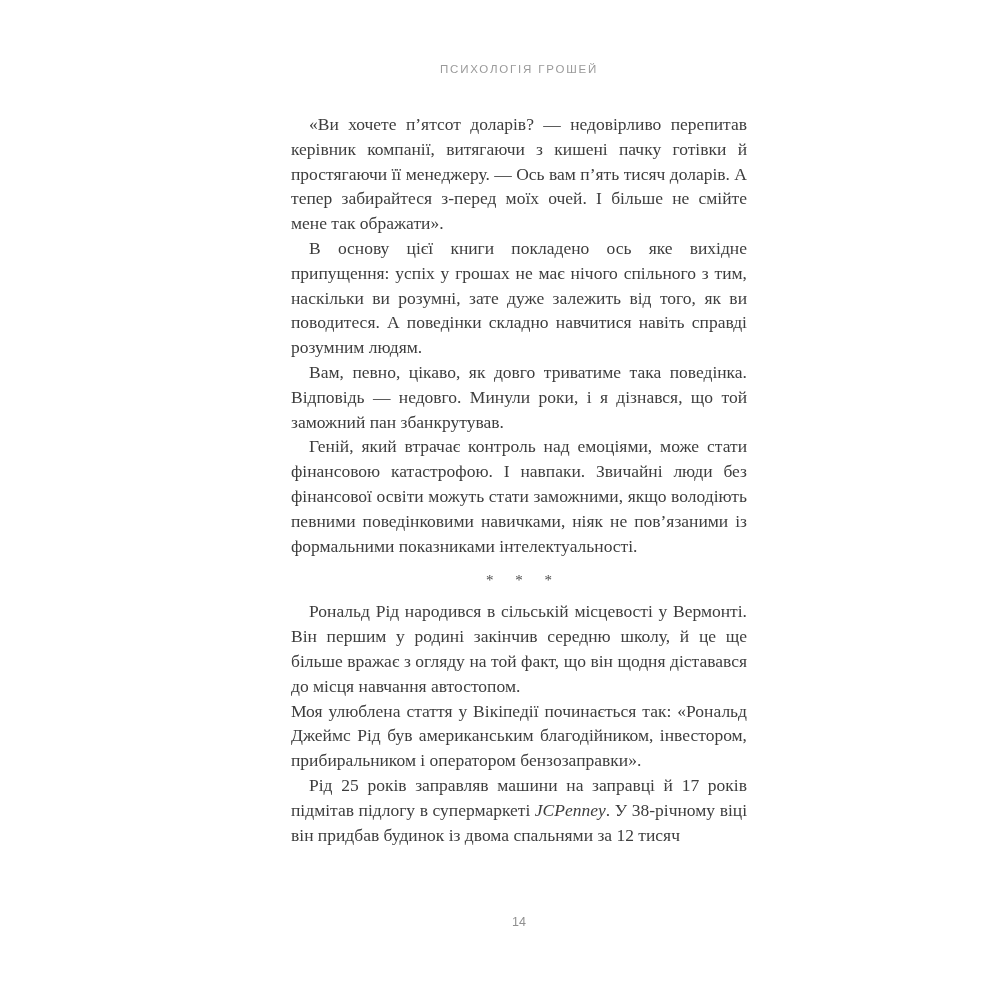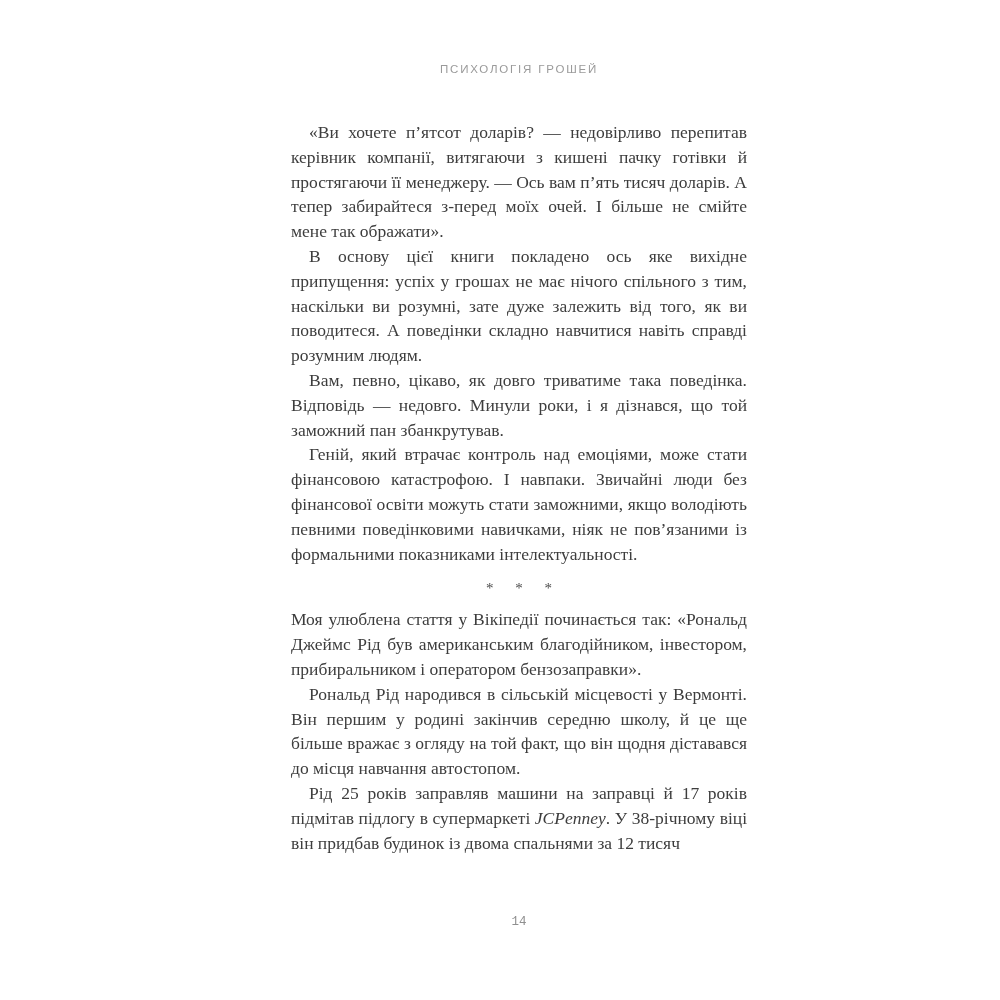--- a/index.html
+++ b/index.html
@@ -21,21 +21,21 @@
     left: 291px;
     width: 456px;
     text-align: center;
     font-family: "Liberation Sans", "DejaVu Sans", sans-serif;
     font-size: 11.5px;
     letter-spacing: 1.8px;
     color: #9a9a9a;
   }
   .text-column {
     position: absolute;
-    top: 120px;
+    top: 112px;
     left: 291px;
     width: 456px;
   }
   .para {
     margin: 0;
     font-size: 17.5px;
     line-height: 24.8px;
     color: #3d3d3d;
     text-align: justify;
   }
@@ -52,21 +52,21 @@
     letter-spacing: 9px;
     padding-left: 9px;
     margin: 15px 0 11px 0;
   }
   .page-number {
     position: absolute;
     top: 915px;
     left: 291px;
     width: 456px;
     text-align: center;
-    font-family: Liberation Mono, monospace;
+    font-family: Liberation Sans, sans-serif;
     font-size: 12.5px;
     color: #8f8f8f;
   }
 </style>
 </head>
 <body>
 
 <div class="book-page">
 
   <div class="running-header">ПСИХОЛОГІЯ ГРОШЕЙ</div>
@@ -76,23 +76,23 @@
     <p class="para indent">«Ви хочете п’ятсот доларів? — недовірливо перепитав керівник компанії, витягаючи з кишені пачку готівки й простягаючи її менеджеру. — Ось вам п’ять тисяч доларів. А тепер забирайтеся з-перед моїх очей. І більше не смійте мене так ображати».</p>
 
     <p class="para indent">В основу цієї книги покладено ось яке вихідне припущення: успіх у грошах не має нічого спільного з тим, наскільки ви розумні, зате дуже залежить від того, як ви поводитеся. А поведінки складно навчитися навіть справді розумним людям.</p>
 
     <p class="para indent">Вам, певно, цікаво, як довго триватиме така поведінка. Відповідь — недовго. Минули роки, і я дізнався, що той заможний пан збанкрутував.</p>
 
     <p class="para indent">Геній, який втрачає контроль над емоціями, може стати фінансовою катастрофою. І навпаки. Звичайні люди без фінансової освіти можуть стати заможними, якщо володіють певними поведінковими навичками, ніяк не пов’язаними із формальними показниками інтелектуальності.</p>
 
     <div class="separator">* * *</div>
 
+    <p class="para indent">Рональд Рід народився в сільській місцевості у Вермонті. Він першим у родині закінчив середню школу, й це ще більше вражає з огляду на той факт, що він щодня діставався до місця навчання автостопом.</p>
+
     <p class="para">Моя улюблена стаття у Вікіпедії починається так: «Рональд Джеймс Рід був американським благодійником, інвестором, прибиральником і оператором бензозаправки».</p>
-
-    <p class="para indent">Рональд Рід народився в сільській місцевості у Вермонті. Він першим у родині закінчив середню школу, й це ще більше вражає з огляду на той факт, що він щодня діставався до місця навчання автостопом.</p>
 
 
     <p class="para indent"><span>Рід 25 років заправляв машини на заправці й 17 років підмітав підлогу в супермаркеті </span><em>JCPenney</em><span>. У 38-річному віці він придбав будинок із двома спальнями за 12 тисяч</span></p>
 
   </div>
 
   <div class="page-number">14</div>
 
 </div>
 

